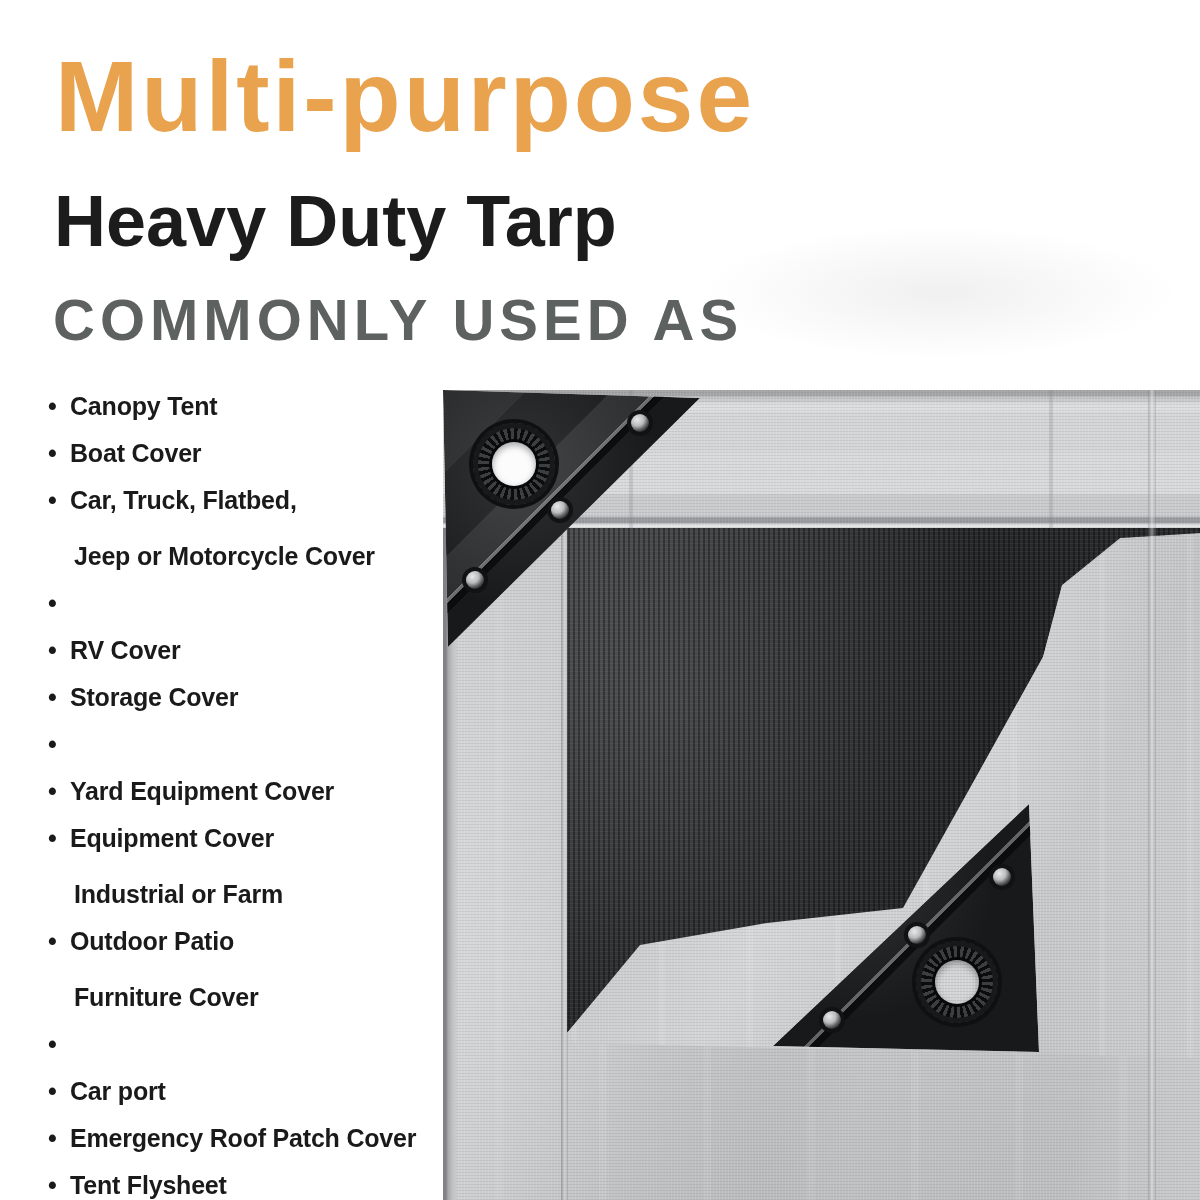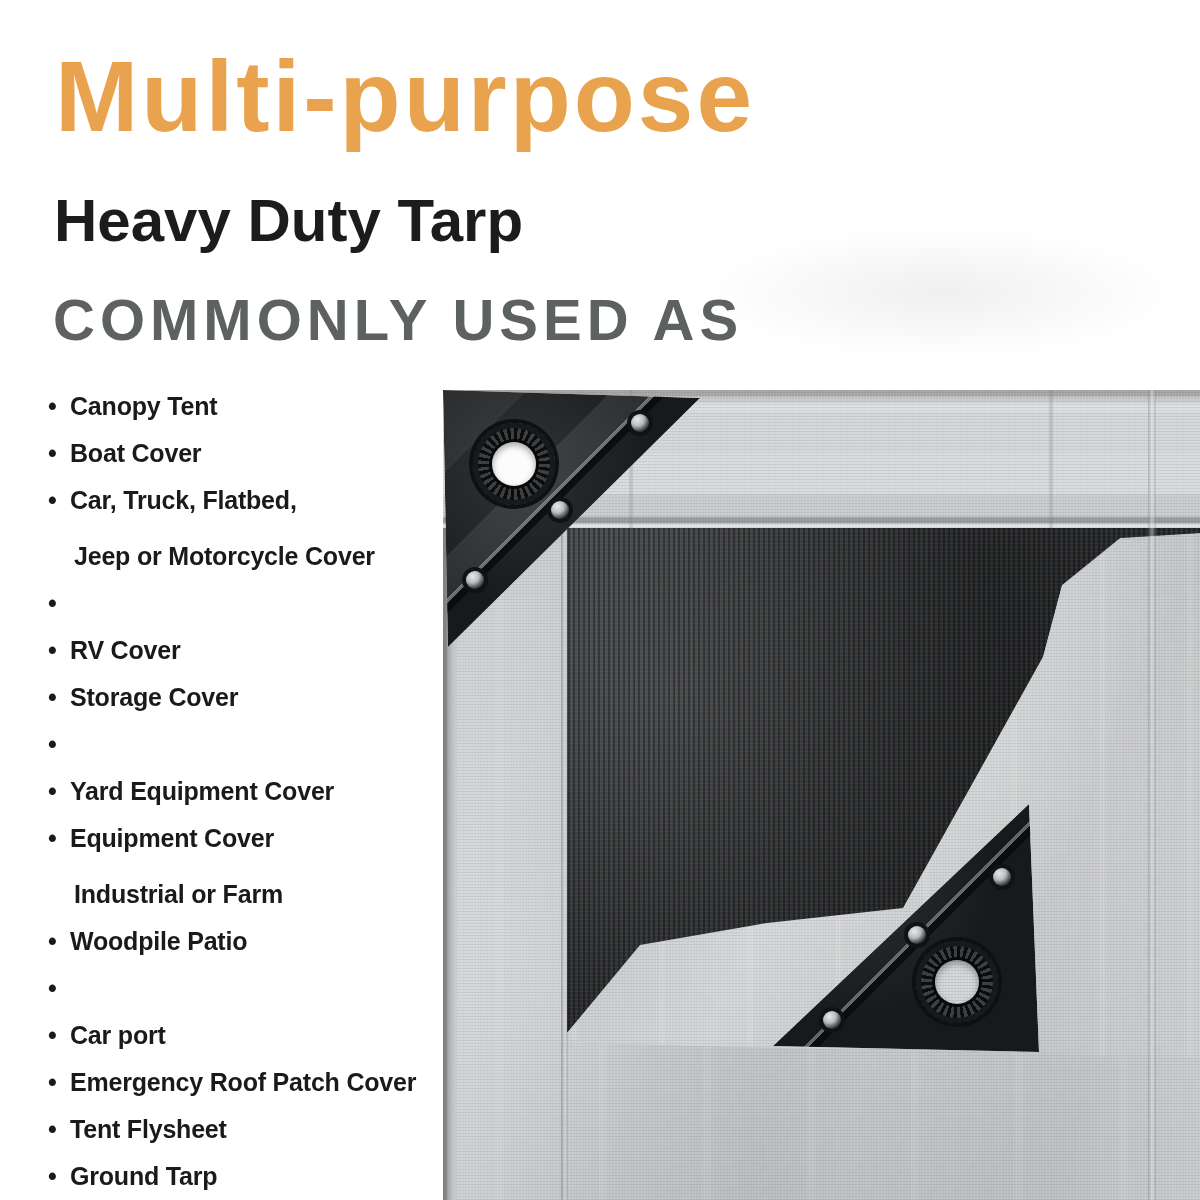--- a/index.html
+++ b/index.html
@@ -10,21 +10,21 @@
     --accent:#E9A24D; --ink:#1C1C1C; --muted:#5D615F; --li-ink:#1A1A1A;
   }
   
   .h-accent{
     position:absolute;left:55px;top:36px;margin:0;
     font-size:100px;line-height:120px;font-weight:700;letter-spacing:3px;
     color:var(--accent);white-space:nowrap;
   }
   .h-main{
     position:absolute;left:54px;top:170px;margin:0;
-    font-size:60px;line-height:102px;font-weight:700;letter-spacing:0px;
+    font-size:72px;line-height:102px;font-weight:700;letter-spacing:0px;
     color:var(--ink);white-space:nowrap;
   }
   .h-section{
     position:absolute;left:53px;top:288px;margin:0;
     font-size:58px;line-height:64px;font-weight:700;letter-spacing:5px;
     color:var(--muted);white-space:nowrap;
   }
   
   .uses{
     position:absolute;left:48px;top:390px;width:400px;margin:0;padding:0;
@@ -209,21 +209,22 @@
     <li>
       <span class="bullet">•</span>
       <div class="li-text">
         <div>Equipment Cover</div>
         <div>Industrial or Farm</div>
       </div>
     </li>
     <li>
       <span class="bullet">•</span>
       <div class="li-text">
-        <div>Woodpile Patio</div>
+        <div>Outdoor Patio</div>
+        <div>Furniture Cover</div>
       </div>
     </li>
     <li>
       <span class="bullet">•</span>
     </li>
     <li>
       <span class="bullet">•</span>
       <div class="li-text">
         <div>Car port</div>
       </div>

